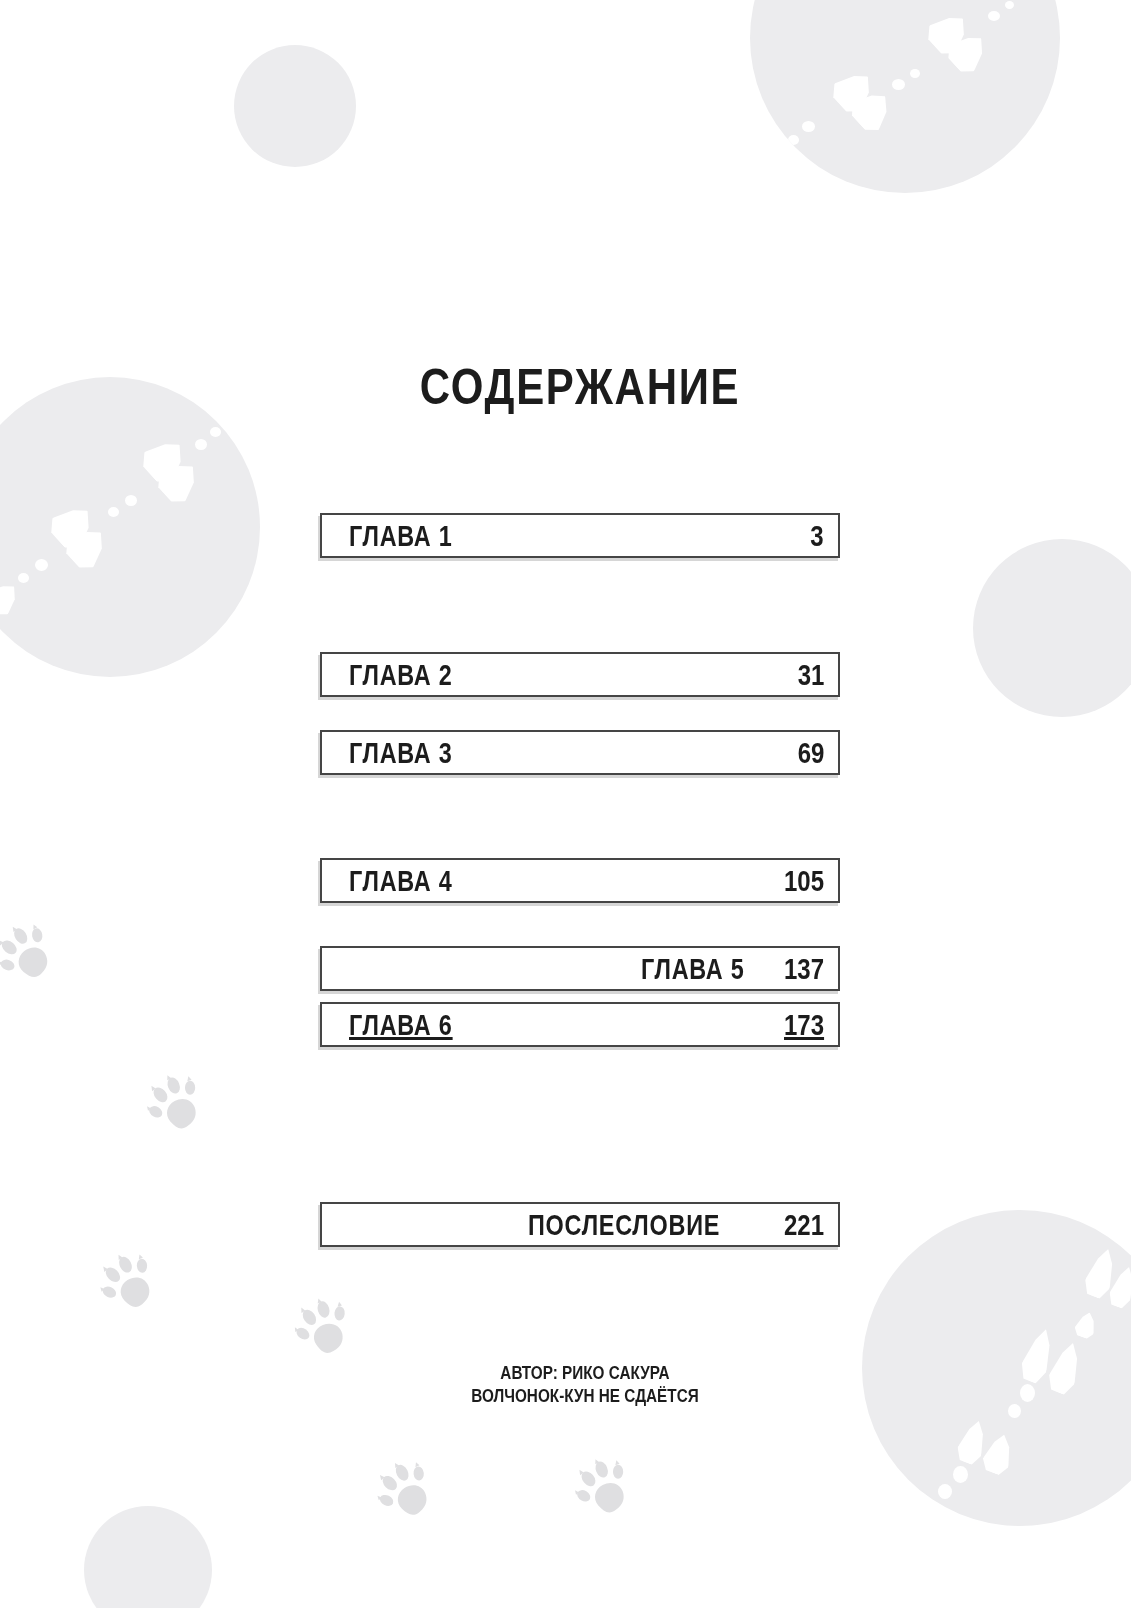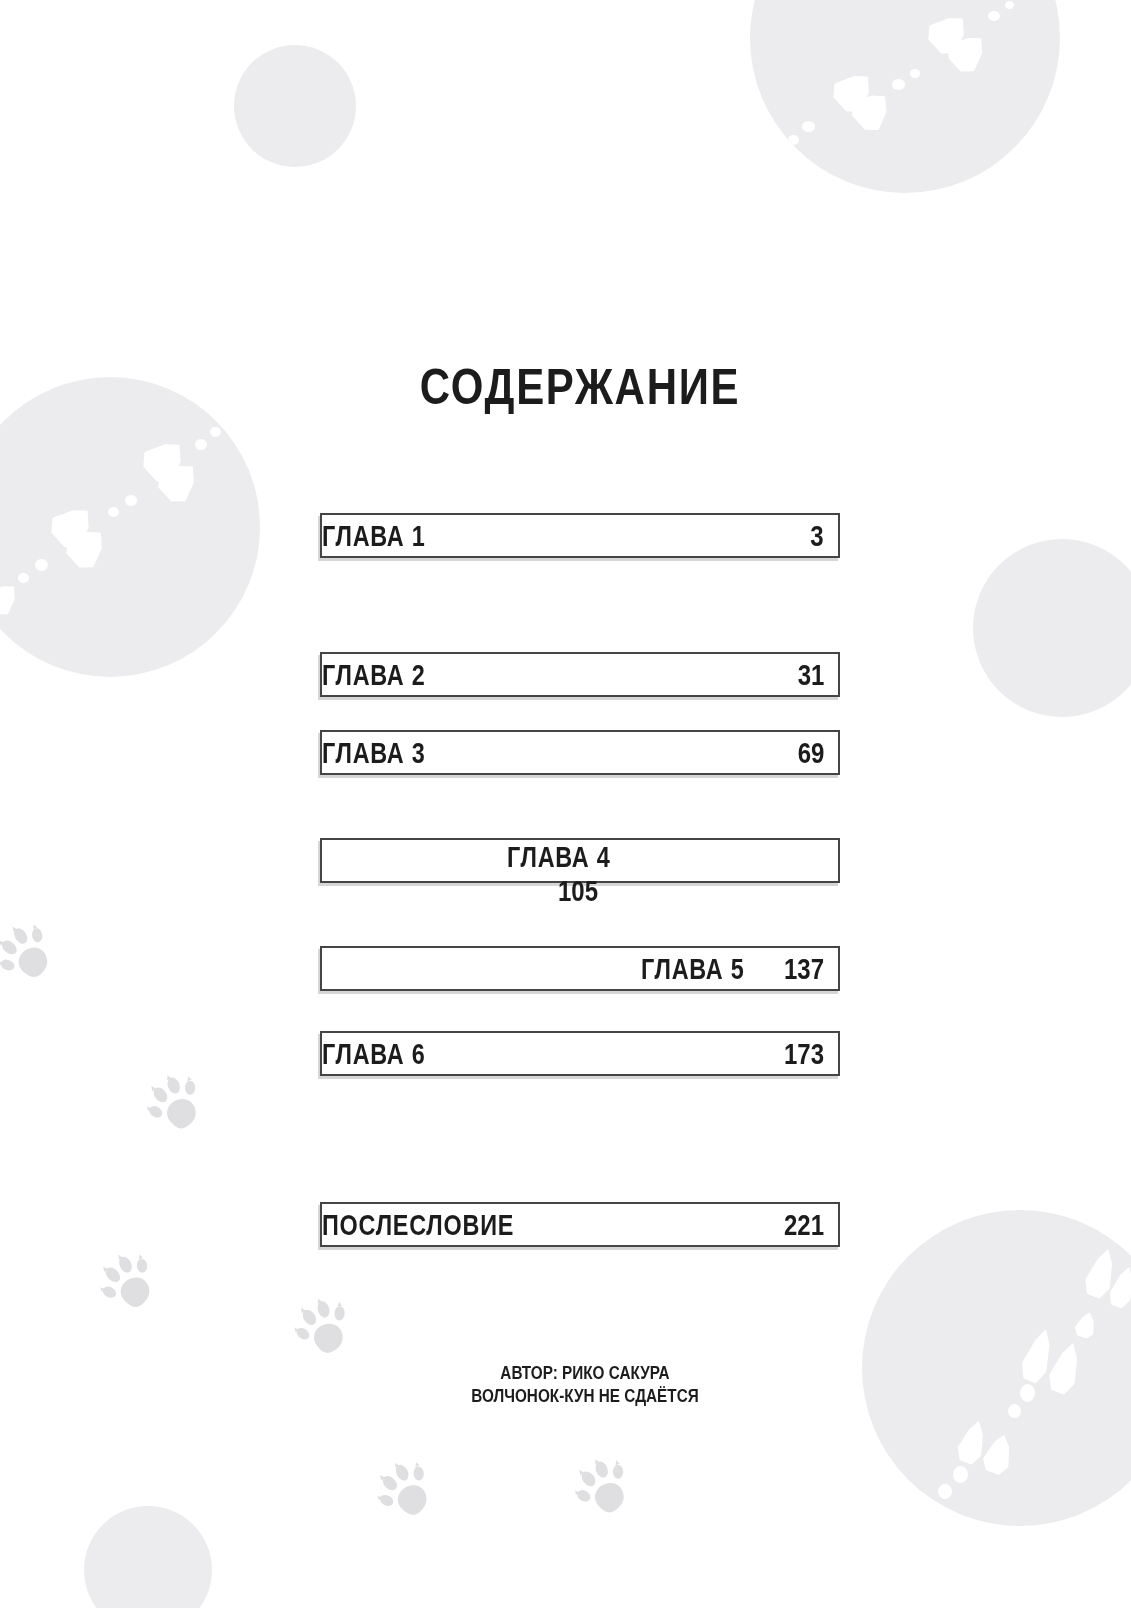--- a/index.html
+++ b/index.html
@@ -36,21 +36,21 @@
     position:absolute;left:320px;top:358px;width:520px;
     text-align:center;font-size:50px;font-weight:700;
     letter-spacing:2px;transform:scaleX(0.84);transform-origin:center;
     white-space:nowrap;
   }
   .toc-row{
     position:absolute;left:320px;width:520px;height:45px;
     background:#fff;border:2px solid var(--box-border);
     box-shadow:-2px 3px 0 rgba(0,0,0,0.16);
     display:flex;align-items:center;justify-content:space-between;
-    padding:0 14px 0 0;
+    padding:0 14px 0 27px;
   }
   .chapter{
     font-size:30px;font-weight:700;letter-spacing:1px;
     transform:scaleX(0.78);transform-origin:left center;white-space:nowrap;
   }
   .pagenum{
     font-size:30px;font-weight:700;
     transform:scaleX(0.8);transform-origin:right center;white-space:nowrap;
   }
   .credits{
@@ -151,33 +151,33 @@
   <span class="pagenum">3</span>
 </div>
 <div class="toc-row" style="top:652px;">
   <span class="chapter">ГЛАВА 2</span>
   <span class="pagenum">31</span>
 </div>
 <div class="toc-row" style="top:730px;">
   <span class="chapter">ГЛАВА 3</span>
   <span class="pagenum">69</span>
 </div>
-<div class="toc-row" style="top:838px;flex-direction:column;">
+<div class="toc-row" style="top:858px;">
   <span class="chapter">ГЛАВА 4</span>
   <span class="pagenum">105</span>
 </div>
 <div class="toc-row" style="top:946px;justify-content:flex-end;">
   <span class="chapter">ГЛАВА 5</span>
   <span class="pagenum">137</span>
 </div>
-<div class="toc-row" style="top:1031px;">
+<div class="toc-row" style="top:1002px;text-decoration:underline;">
   <span class="chapter">ГЛАВА 6</span>
   <span class="pagenum">173</span>
 </div>
-<div class="toc-row" style="top:1202px;">
+<div class="toc-row" style="top:1202px;justify-content:flex-end;">
   <span class="chapter">ПОСЛЕСЛОВИЕ</span>
   <span class="pagenum">221</span>
 </div>
 
 <div class="credits">
   <div>АВТОР: РИКО САКУРА</div>
   <div>ВОЛЧОНОК-КУН НЕ СДАЁТСЯ</div>
 </div>
 
 </body></html>

